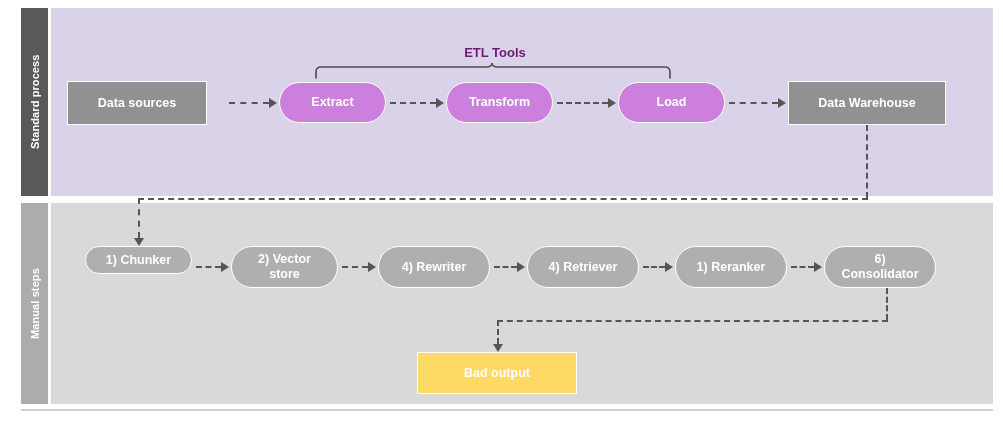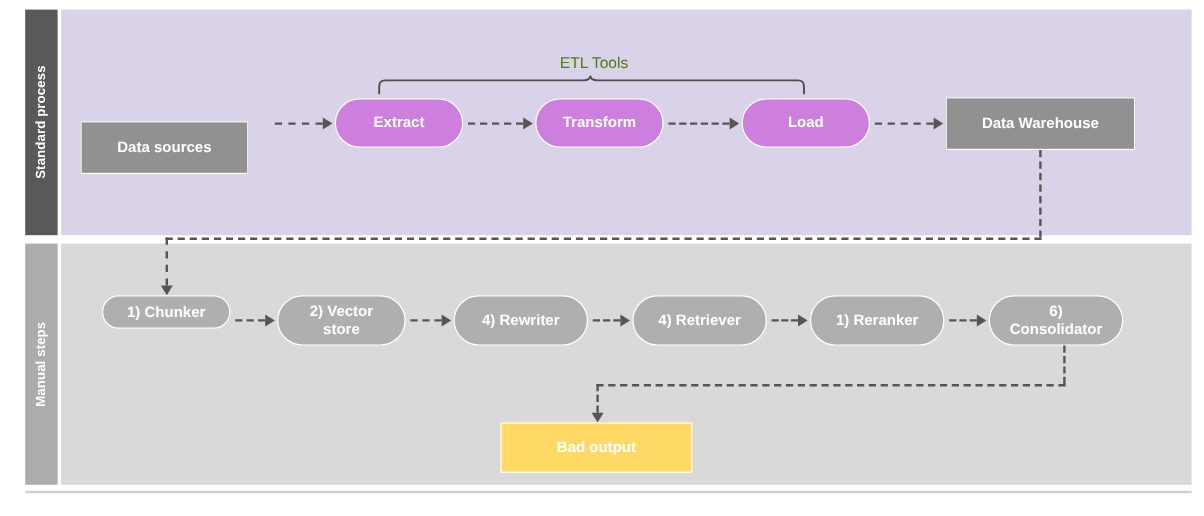--- a/index.html
+++ b/index.html
@@ -102,42 +102,42 @@
     left: 315px; top: 63px;
     width: 356px; height: 16px;
   }
   #etl-brace svg { display: block; }
   #etl-label {
     position: absolute;
     left: 395px; top: 45px;
     width: 200px;
     text-align: center;
     font-size: 13px;
-    font-weight: normal;
-    color: #4d7c0f;
+    font-weight: bold;
+    color: #701a75;
   }
 </style>
 </head>
 <body>
 
 <div id="canvas">
 
   <div class="lane-band lane-header" id="lane-top-header">
     <span>Standard process</span>
   </div>
   <div class="lane-band" id="lane-top-body"></div>
 
   <div id="etl-label">ETL Tools</div>
   <div id="etl-brace">
     <svg width="356" height="16" viewBox="0 0 356 16">
       <path d="M1,15 L1,9 Q1,4 6,4 L171,4 Q177,4 177,0 Q177,4 183,4 L350,4 Q355,4 355,9 L355,15" fill="none" stroke="#4d4d4d" stroke-width="1.6" stroke-linecap="round"></path>
     </svg>
   </div>
 
-  <div class="node rect gray" style="left:67px; top:81px; width:140px; height:44px;margin-top:20px;">
+  <div class="node rect gray" style="left:67px; top:81px; width:140px; height:44px;">
     <span>Data sources</span>
   </div>
 
   <div class="node pill purple" style="left:279px; top:82px; width:107px; height:41px;">
     <span>Extract</span>
   </div>
 
   <div class="node pill purple" style="left:618px; top:82px; width:107px; height:41px;">
     <span>Load</span>
   </div>

